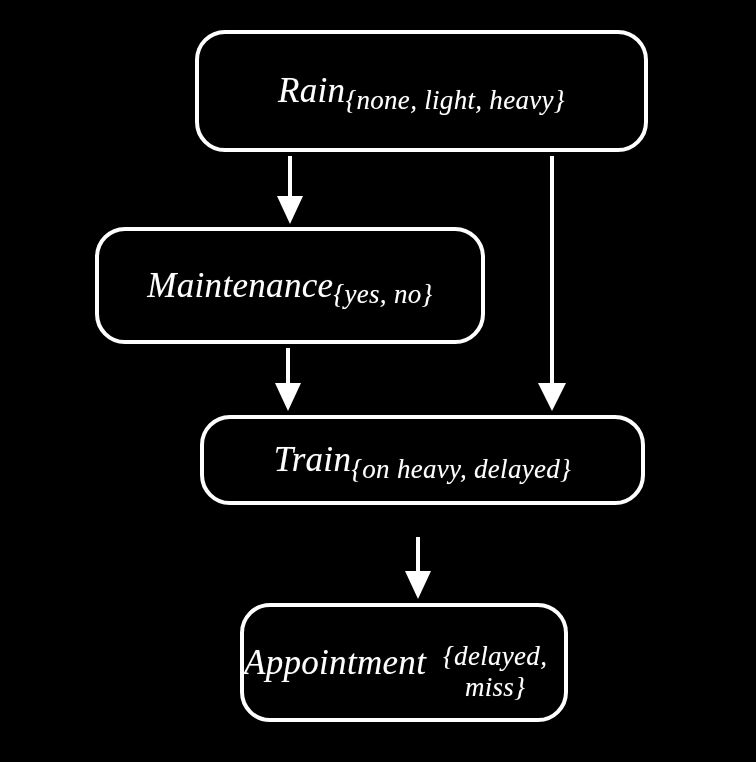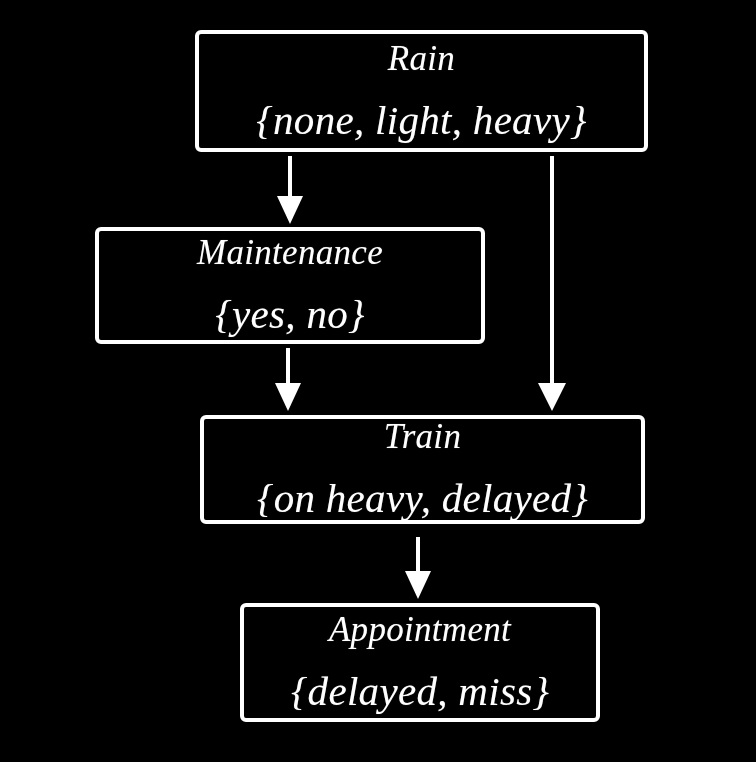--- a/index.html
+++ b/index.html
@@ -18,46 +18,46 @@
     position: relative;
     width: 756px;
     height: 762px;
     background: #000000;
   }
   
   .node {
     position: absolute;
     box-sizing: border-box;
     border: 4px solid #ffffff;
-    border-radius: 6px;
+    border-radius: 30px;
     background: #000000;
     display: flex;
-    flex-direction: column;
+    flex-direction: row;
     align-items: center;
     justify-content: center;
     text-align: center;
     color: #ffffff;
     font-style: italic;
     line-height: 1.14;
     text-shadow: 0 0 1px rgba(255,255,255,0.35);
     -webkit-font-smoothing: antialiased;
   }
   .node .name {
     font-size: 35px;
     letter-spacing: 0.3px;
   }
   .node .states {
-    font-size: 41px;
+    font-size: 27px;
     letter-spacing: 0.3px;
     margin-top: 18px;
   }
   #node-rain        { left: 195px; top: 30px;  width: 453px; height: 122px; }
   #node-maintenance { left: 95px;  top: 227px; width: 390px; height: 117px; }
-  #node-train       { left: 200px; top: 415px; width: 445px; height: 109px; align-items: center; }
-  #node-appointment { left: 240px; top: 603px; width: 360px; height: 119px; }
+  #node-train       { left: 200px; top: 415px; width: 445px; height: 90px; align-items: center; }
+  #node-appointment { left: 240px; top: 603px; width: 328px; height: 119px; }
 
   
   #edges {
     position: absolute;
     left: 0;
     top: 0;
     width: 756px;
     height: 762px;
     pointer-events: none;
   }

